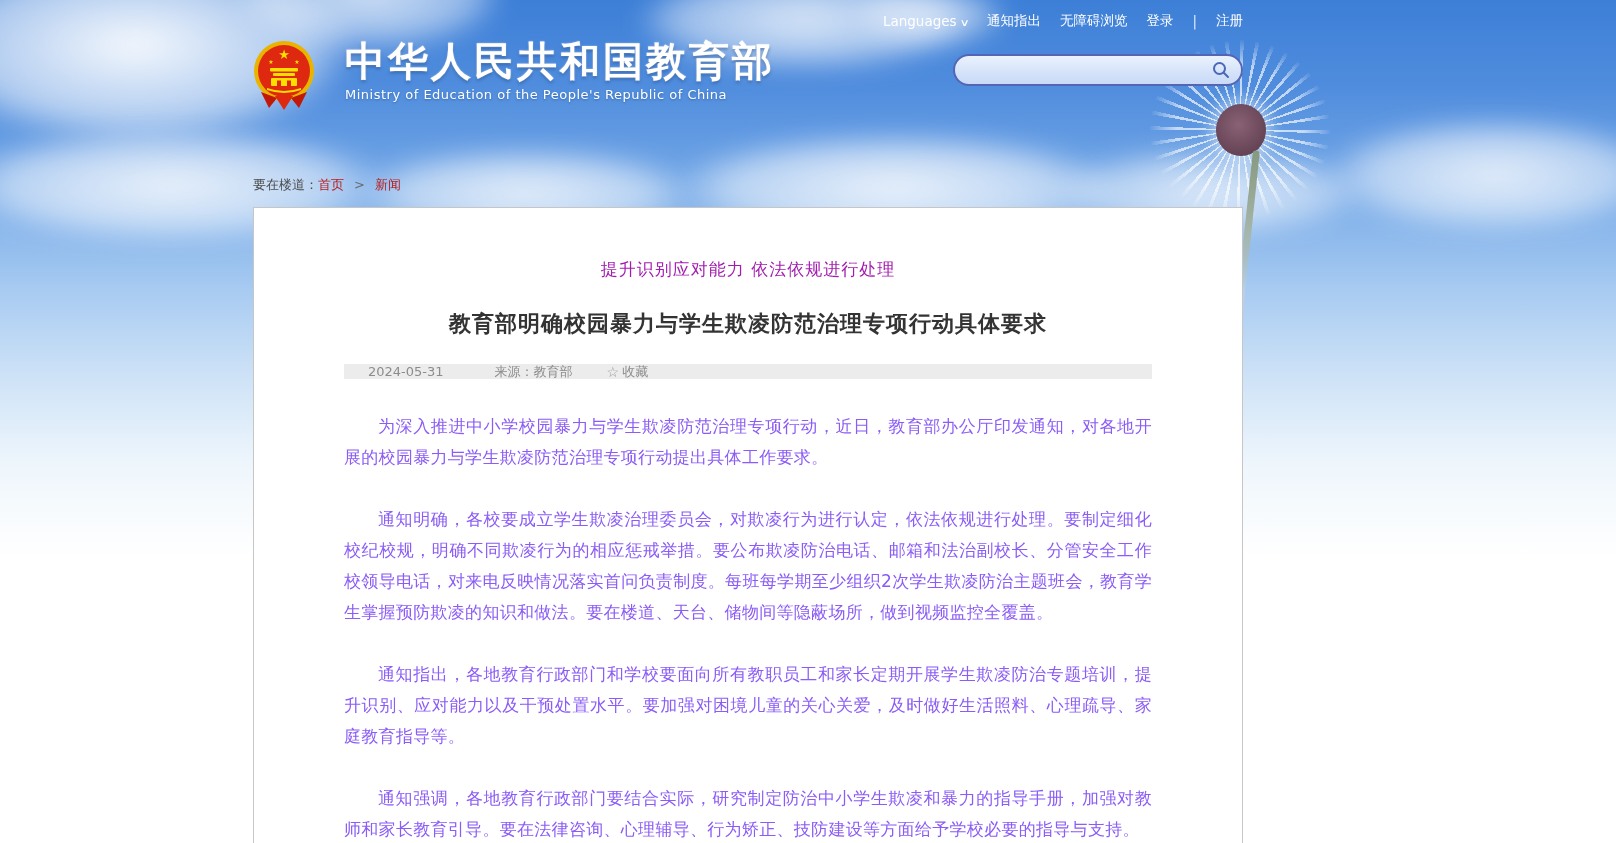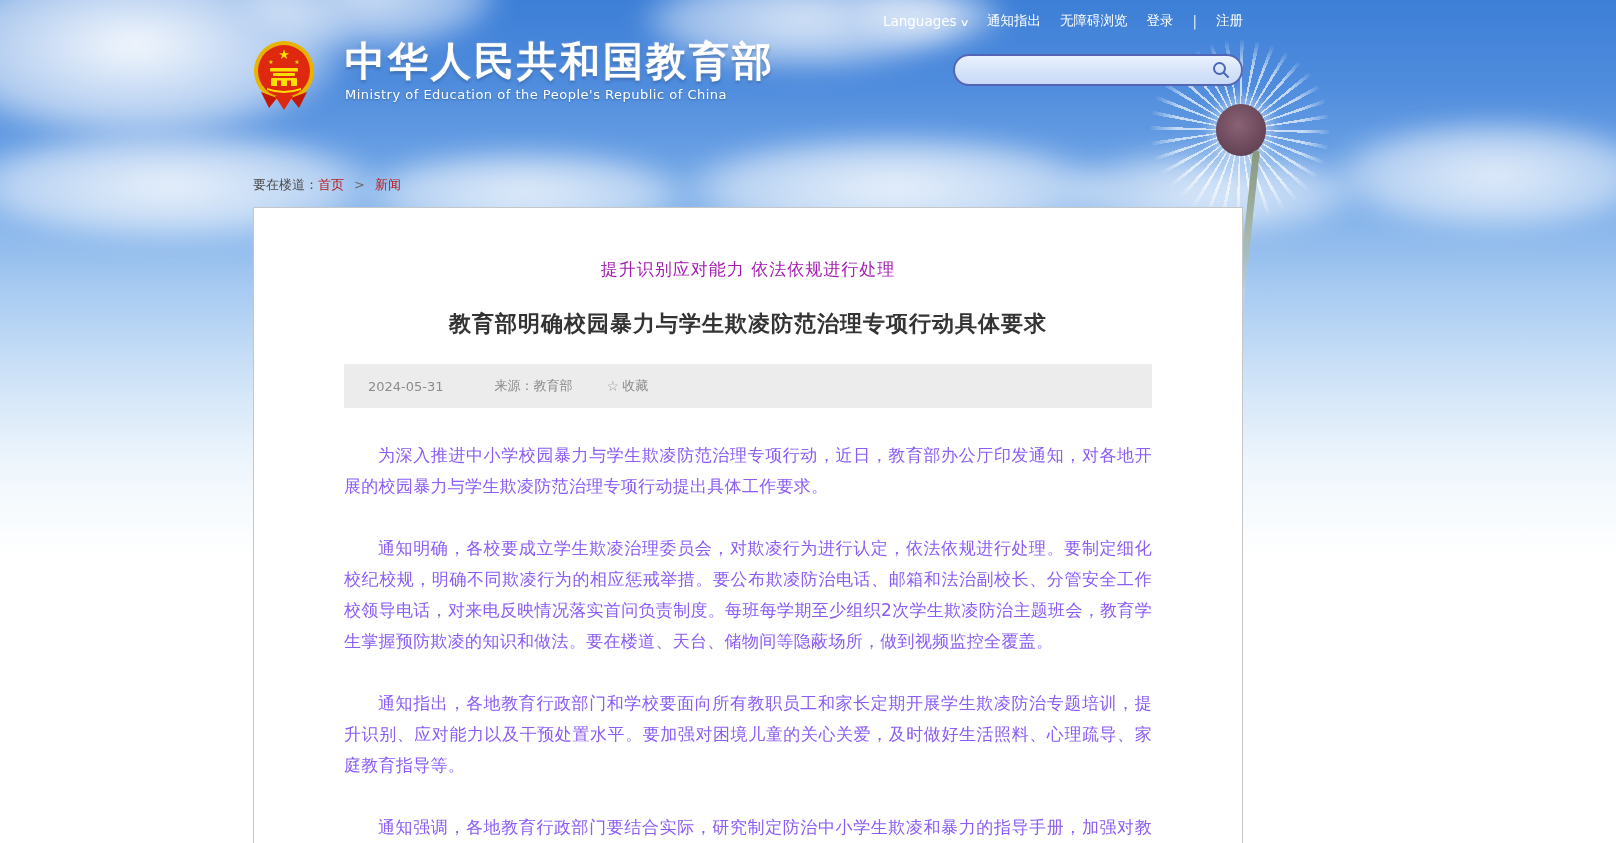--- a/index.html
+++ b/index.html
@@ -66,21 +66,21 @@
 
   
   .breadcrumb { margin-top:52px; font-size:13px; color:#4c4c4c; }
   .breadcrumb a { color:#b91c1c; text-decoration:none; cursor:pointer;text-align:center; }
   .bc-sep { margin:0 10px; color:#6a6a6a; }
 
   
   .card { margin-top:13px; background:#ffffff; border:1px solid #c6c6c6; padding:50px 90px 70px; min-height:660px; }
   .kicker { text-align:center; font-size:17px; color:#a21caf; letter-spacing:1px; }
   .article-title { text-align:center; font-size:22px; font-weight:bold; color:#333333; margin-top:28px; letter-spacing:1px; }
-  .meta-bar { margin-top:25px; background:#ececec; height:44px; display:flex; align-items:center;
+  .meta-bar { margin-top:25px; background:#ececec; height:15px; display:flex; align-items:center;
               font-size:13px; color:#8c8c8c; padding:0 24px; }
   .meta-date { margin-right:22px; }
   .meta-source { margin-right:34px;margin-left:29px; }
   .meta-fav { display:flex; align-items:center; gap:3px; cursor:pointer; color:#8c8c8c; }
   .star { font-size:14px; color:#9a9a9a; }
 
   .article-body { margin-top:32px; }
   .article-body p { font-size:17px; line-height:31px; color:#8b5cf6; text-align:justify;
                     text-indent:2em; margin:0 0 31px 0; letter-spacing:.3px; }
 </style>

